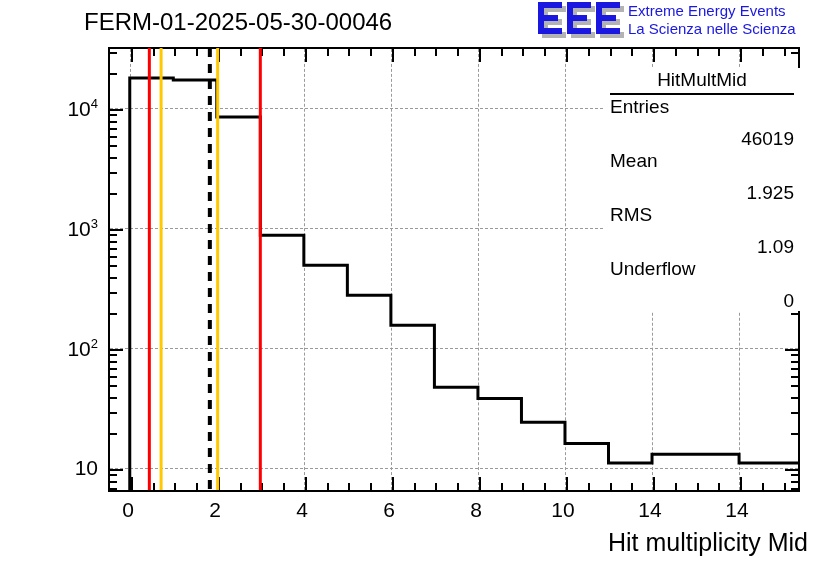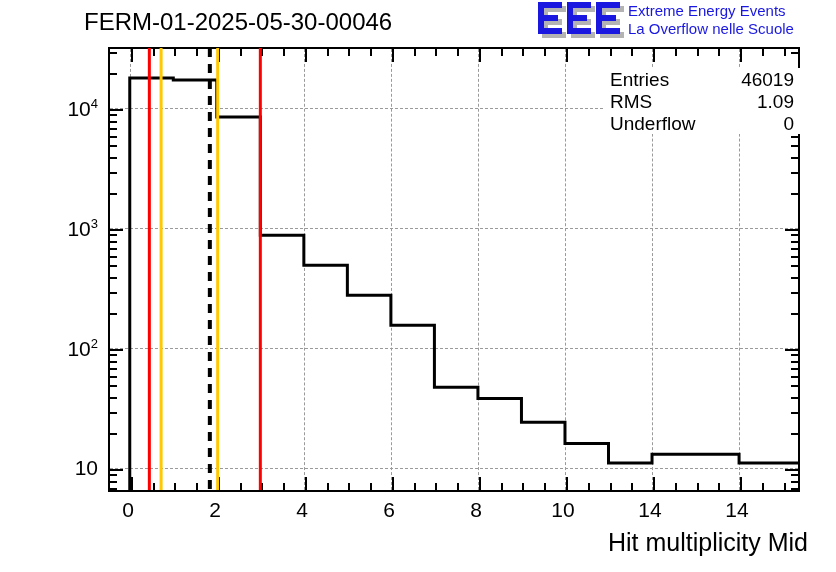--- a/index.html
+++ b/index.html
@@ -70,21 +70,21 @@
   .stats{
     position:absolute;left:604px;top:68px;width:196px;
     background:#ffffff;font-size:19px;color:#000;padding:0;
   }
   .stats-title{
     text-align:center;padding:1px 0 2px 0;border-bottom:2px solid #000;
     margin:0 6px 0 6px;font-size:19px;
   }
   .stats-row{display:flex;justify-content:space-between;padding:1px 6px 0 6px;line-height:21px;}
   .stats-row .k{text-align:left;}
-  .stats-row .v{text-align:center;}
+  .stats-row .v{text-align:center;margin-top:32px;}
 </style>
 </head>
 <body>
 
 <div id="root">
 
   <div class="plot-title">FERM-01-2025-05-30-00046</div>
 
   <div class="logo-wrap">
     <div class="logo-eee">
@@ -126,21 +126,21 @@
         <div class="blue">
           <div class="bar b1" style="top:0px;width:24px;"></div>
           <div class="bar b1" style="top:13px;width:20px;"></div>
           <div class="bar b1" style="top:26px;width:24px;"></div>
           <div class="bar b1" style="top:0px;width:6px;height:32px;"></div>
         </div>
       </div>
     </div>
     <div class="logo-text">
       <div>Extreme Energy Events</div>
-      <div>La Overflow nelle Scuole</div>
+      <div>La Scienza nelle Scienza</div>
     </div>
   </div>
 
   <div class="ytext" style="left:52px;top:468px;width:46px;">10</div>
   <div class="ytext" style="left:42px;top:348px;width:56px;">10<sup>2</sup></div>
   <div class="ytext" style="left:42px;top:228px;width:56px;">10<sup>3</sup></div>
   <div class="ytext" style="left:42px;top:108px;width:56px;">10<sup>4</sup></div>
 
   <div class="xtext" style="left:128px;top:498px;">0</div>
   <div class="xtext" style="left:215px;top:498px;">2</div>
@@ -301,25 +301,30 @@
         <polyline points="129.76100628930817,490 129.76100628930817,77.94959972293276 173.2830188679245,77.94959972293276 173.2830188679245,80.04046675294151 216.80503144654088,80.04046675294151 216.80503144654088,117.08648567257421 260.32704402515725,117.08648567257421 260.32704402515725,235.25768968576574 303.8490566037736,235.25768968576574 303.8490566037736,265.17647039657834 347.37106918238993,265.17647039657834 347.37106918238993,295.2800767403685 390.8930817610063,295.2800767403685 390.8930817610063,325.160196219565 434.41509433962267,325.160196219565 434.41509433962267,387.3482570477139 477.937106918239,387.3482570477139 477.937106918239,398.42596840598276 521.4591194968554,398.42596840598276 521.4591194968554,422.3746509946073 564.9811320754717,422.3746509946073 564.9811320754717,443.505602081289 608.503144654088,443.505602081289 608.503144654088,463.032877781013 652.0251572327044,463.032877781013 652.0251572327044,454.32679772317954 695.5471698113208,454.32679772317954 695.5471698113208,454.32679772317954 739.0691823899372,454.32679772317954 739.0691823899372,463.032877781013 782.5911949685535,463.032877781013 782.5911949685535,463.032877781013 798,463.032877781013" fill="none" stroke="#000000" stroke-width="3" stroke-linejoin="miter"></polyline>
         <line x1="149.34591194968553" x2="149.34591194968553" y1="48" y2="490" stroke="#ff0000" stroke-width="3"></line>
         <line x1="161.09685534591193" x2="161.09685534591193" y1="48" y2="490" stroke="#ffc800" stroke-width="3"></line>
         <line x1="209.84150943396224" x2="209.84150943396224" y1="48" y2="490" stroke="#000000" stroke-width="4" stroke-dasharray="9,7"></line>
         <line x1="217.6754716981132" x2="217.6754716981132" y1="48" y2="490" stroke="#ffc800" stroke-width="3"></line>
         <line x1="260.32704402515725" x2="260.32704402515725" y1="48" y2="490" stroke="#ff0000" stroke-width="3"></line>
       </g>
   </svg>
 
   <div class="stats">
+    <div class="stats-title">HitMultMid</div>
     <div class="stats-row">
       <span class="k">Entries</span>
       <span class="v">46019</span>
     </div>
     <div class="stats-row">
+      <span class="k">Mean</span>
+      <span class="v">1.925</span>
+    </div>
+    <div class="stats-row">
       <span class="k">RMS</span>
       <span class="v">1.09</span>
     </div>
     <div class="stats-row">
       <span class="k">Underflow</span>
       <span class="v">0</span>
     </div>
   </div>
 
 </div>

